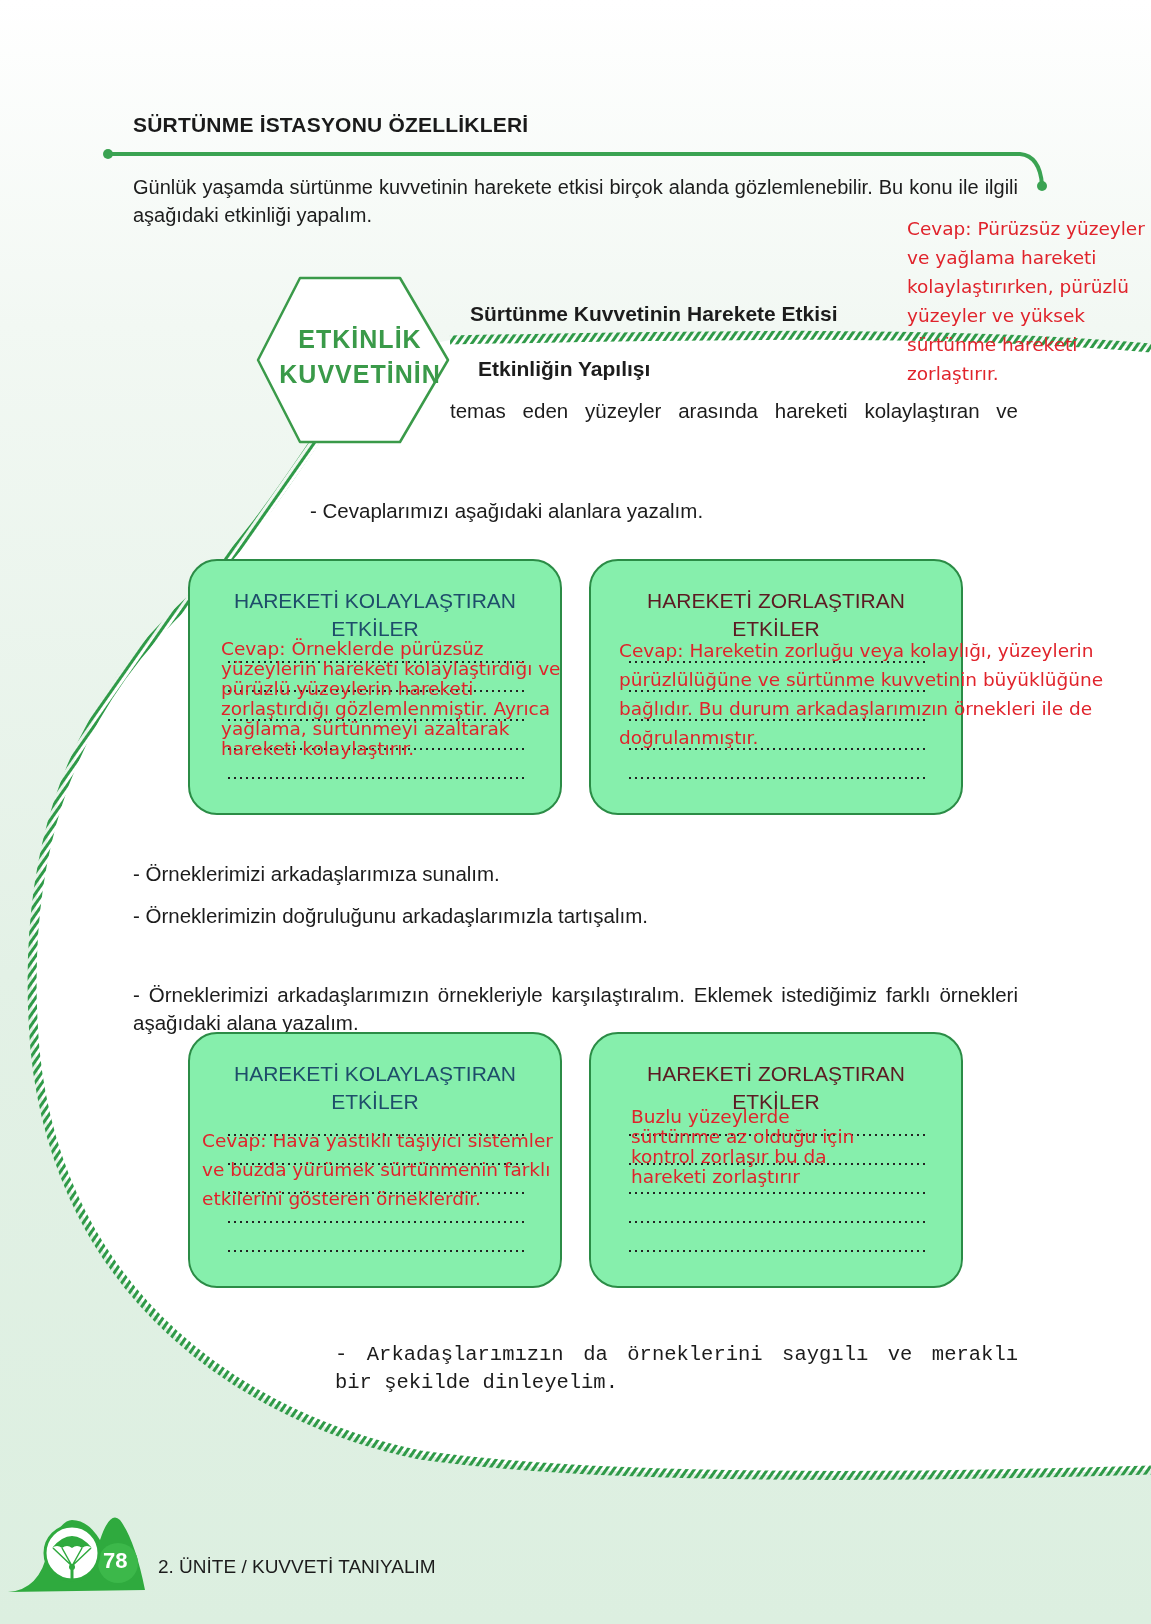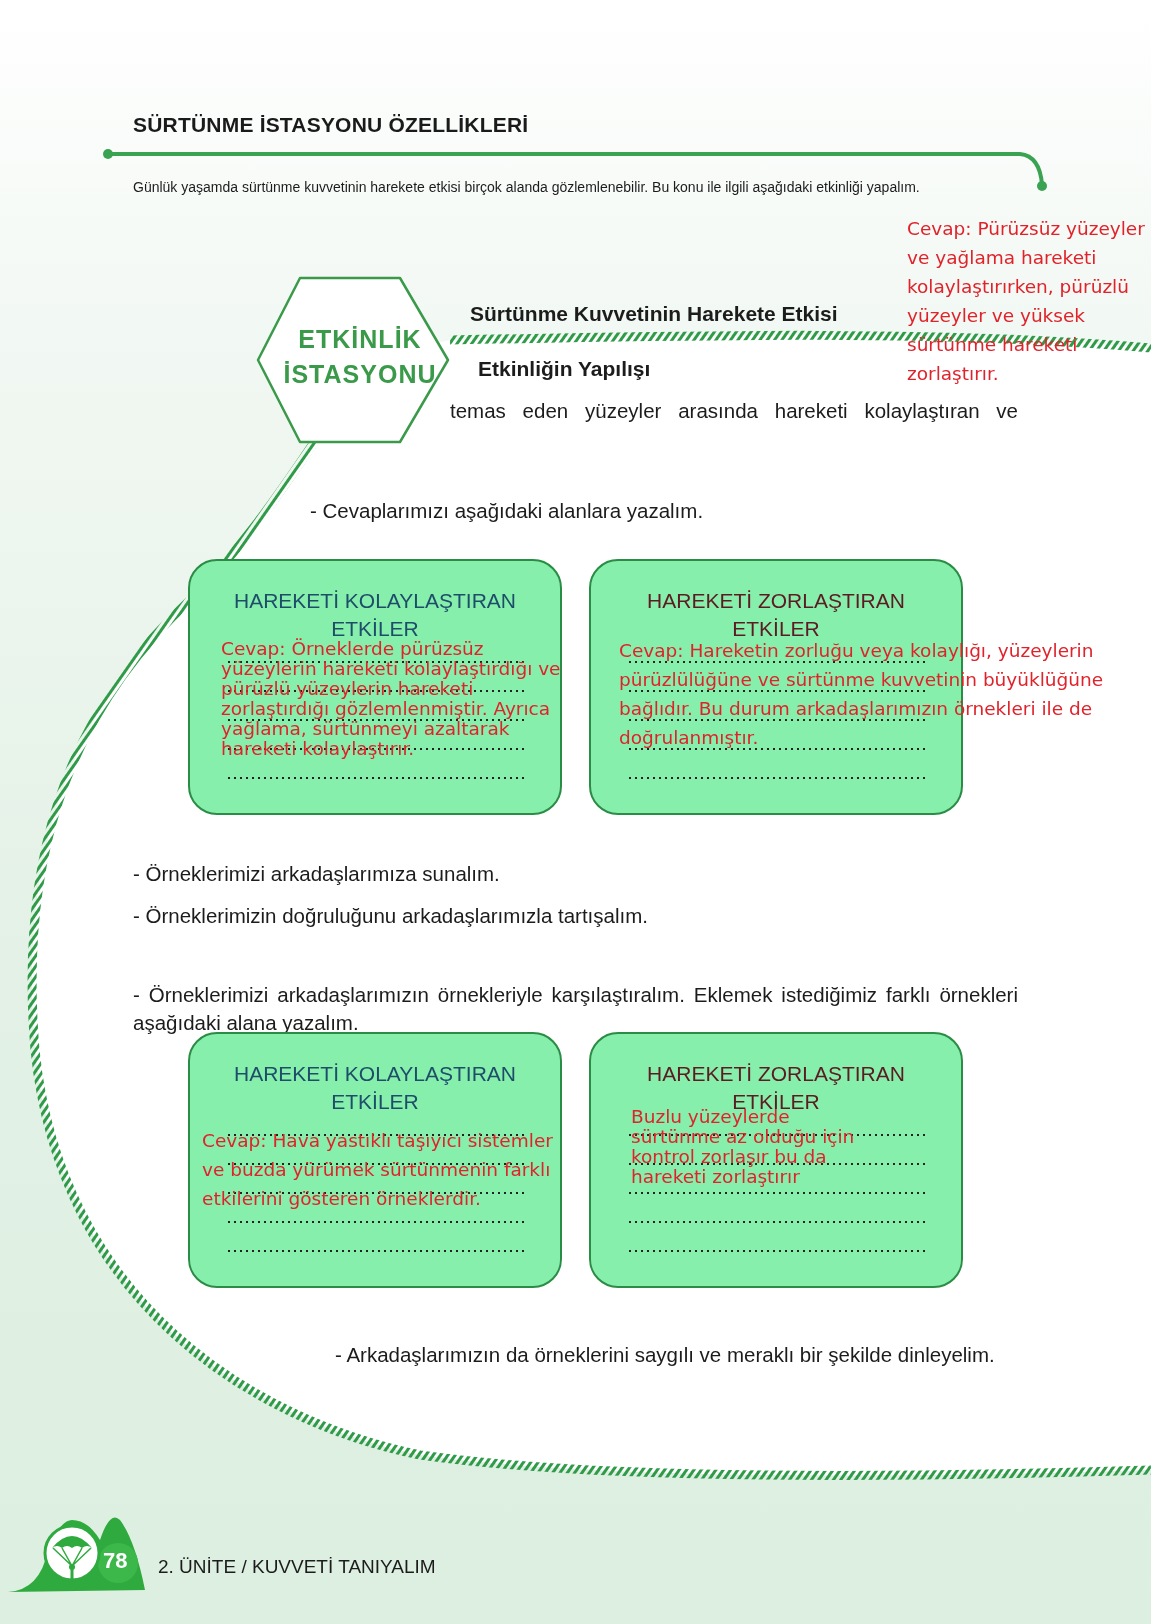--- a/index.html
+++ b/index.html
@@ -3,21 +3,21 @@
 <meta charset="utf-8">
 <style>
   html, body { margin:0; padding:0; }
   body {
     width:1151px; height:1624px; position:relative; overflow:hidden;
     font-family:"Liberation Sans", sans-serif;
     background: linear-gradient(180deg, #ffffff 0%, #f2f8f3 20%, #e3f1e6 60%, #dcefe0 100%);
   }
   .abs { position:absolute; }
   .title { left:133px; top:113px; font-size:21px; font-weight:bold; color:#1a1a1a; letter-spacing:0.2px; }
-  .intro { left:133px; top:173px; width:885px; font-size:14px; color:#1c1c1c; line-height:28px; text-align:justify; }
+  .intro { left:133px; top:173px; width:885px; font-size:20px; color:#1c1c1c; line-height:28px; text-align:justify; }
   .answer { color:#e0232b; font-family:"DejaVu Sans", sans-serif; }
   .ans-top { left:907px; top:214px; width:244px; font-size:18.5px; line-height:29px; }
   .hex-label { left:266px; top:322px; width:188px; text-align:center; color:#3a9a49; font-weight:bold; font-size:25px; line-height:35px; letter-spacing:1px; }
   .sub1 { left:470px; top:302px; font-size:21px; font-weight:bold; color:#1c1c1c; }
   .sub2 { left:478px; top:357px; font-size:21px; font-weight:bold; color:#1c1c1c; }
   .para { font-size:20.5px; color:#1c1c1c; line-height:28px; }
   .box { border:2.5px solid #2b8c46; border-radius:29px; background:#86efac; box-sizing:border-box; }
   .box-title { position:absolute; left:0; right:0; text-align:center; font-size:21px; line-height:28px; }
   .kol { color:#1e4d6a; }
   .zor { color:#5c1a22; }
@@ -66,21 +66,21 @@
   <path d="M11,26 L30,44 M49,26 L30,44 M20,26 L30,44 M40,26 L30,44" stroke="#2faa3e" stroke-width="1.5"></path>
   <circle cx="30" cy="45" r="3" fill="#2faa3e"></circle>
   <rect x="28.5" y="47" width="3" height="10" fill="#2faa3e"></rect>
 </svg>
 
 <div class="abs title">SÜRTÜNME İSTASYONU ÖZELLİKLERİ</div>
 <div class="abs intro">Günlük yaşamda sürtünme kuvvetinin harekete etkisi birçok alanda gözlemlenebilir. Bu konu ile ilgili aşağıdaki etkinliği yapalım.</div>
 
 <div class="abs hex-label">
   <div>ETKİNLİK</div>
-  <div>İSTASYONU</div>
+  <div>KUVVETİNİN</div>
 </div>
 
 <div class="abs sub1">Sürtünme Kuvvetinin Harekete Etkisi</div>
 <div class="abs sub2">Etkinliğin Yapılışı</div>
 
 <div class="abs para" style="left:342px;top:397px;width:676px;">
   <div style="padding-left:108px;text-align:justify;text-align-last:justify;">temas eden yüzeyler arasında hareketi kolaylaştıran ve</div>
 </div>
 
 <div class="abs para" style="left:310px;top:497px;">- Cevaplarımızı aşağıdaki alanlara yazalım.</div>
@@ -136,16 +136,16 @@
     <div>ETKİLER</div>
   </div>
   <div class="dots" style="top:100px"></div>
     <div class="dots" style="top:129px"></div>
     <div class="dots" style="top:158px"></div>
     <div class="dots" style="top:187px"></div>
     <div class="dots" style="top:216px"></div>
   <div class="box-ans answer" style="left:40px;top:73px;width:250px;">Buzlu yüzeylerde sürtünme az olduğu için kontrol zorlaşır bu da hareketi zorlaştırır</div>
 </div>
 
-<div class="abs para" style="left:335px;top:1341px;width:683px;text-align:justify;">- Arkadaşlarımızın da örneklerini saygılı ve meraklı bir şekilde dinleyelim.</div>
+<div class="abs para" style="left:335px;top:1341px;width:683px;text-align:justify;font-family:Liberation Mono, monospace;">- Arkadaşlarımızın da örneklerini saygılı ve meraklı bir şekilde dinleyelim.</div>
 
 <div class="abs page-num">78</div>
 <div class="abs footer-text">2. ÜNİTE / KUVVETİ TANIYALIM</div>
 
 </body></html>

